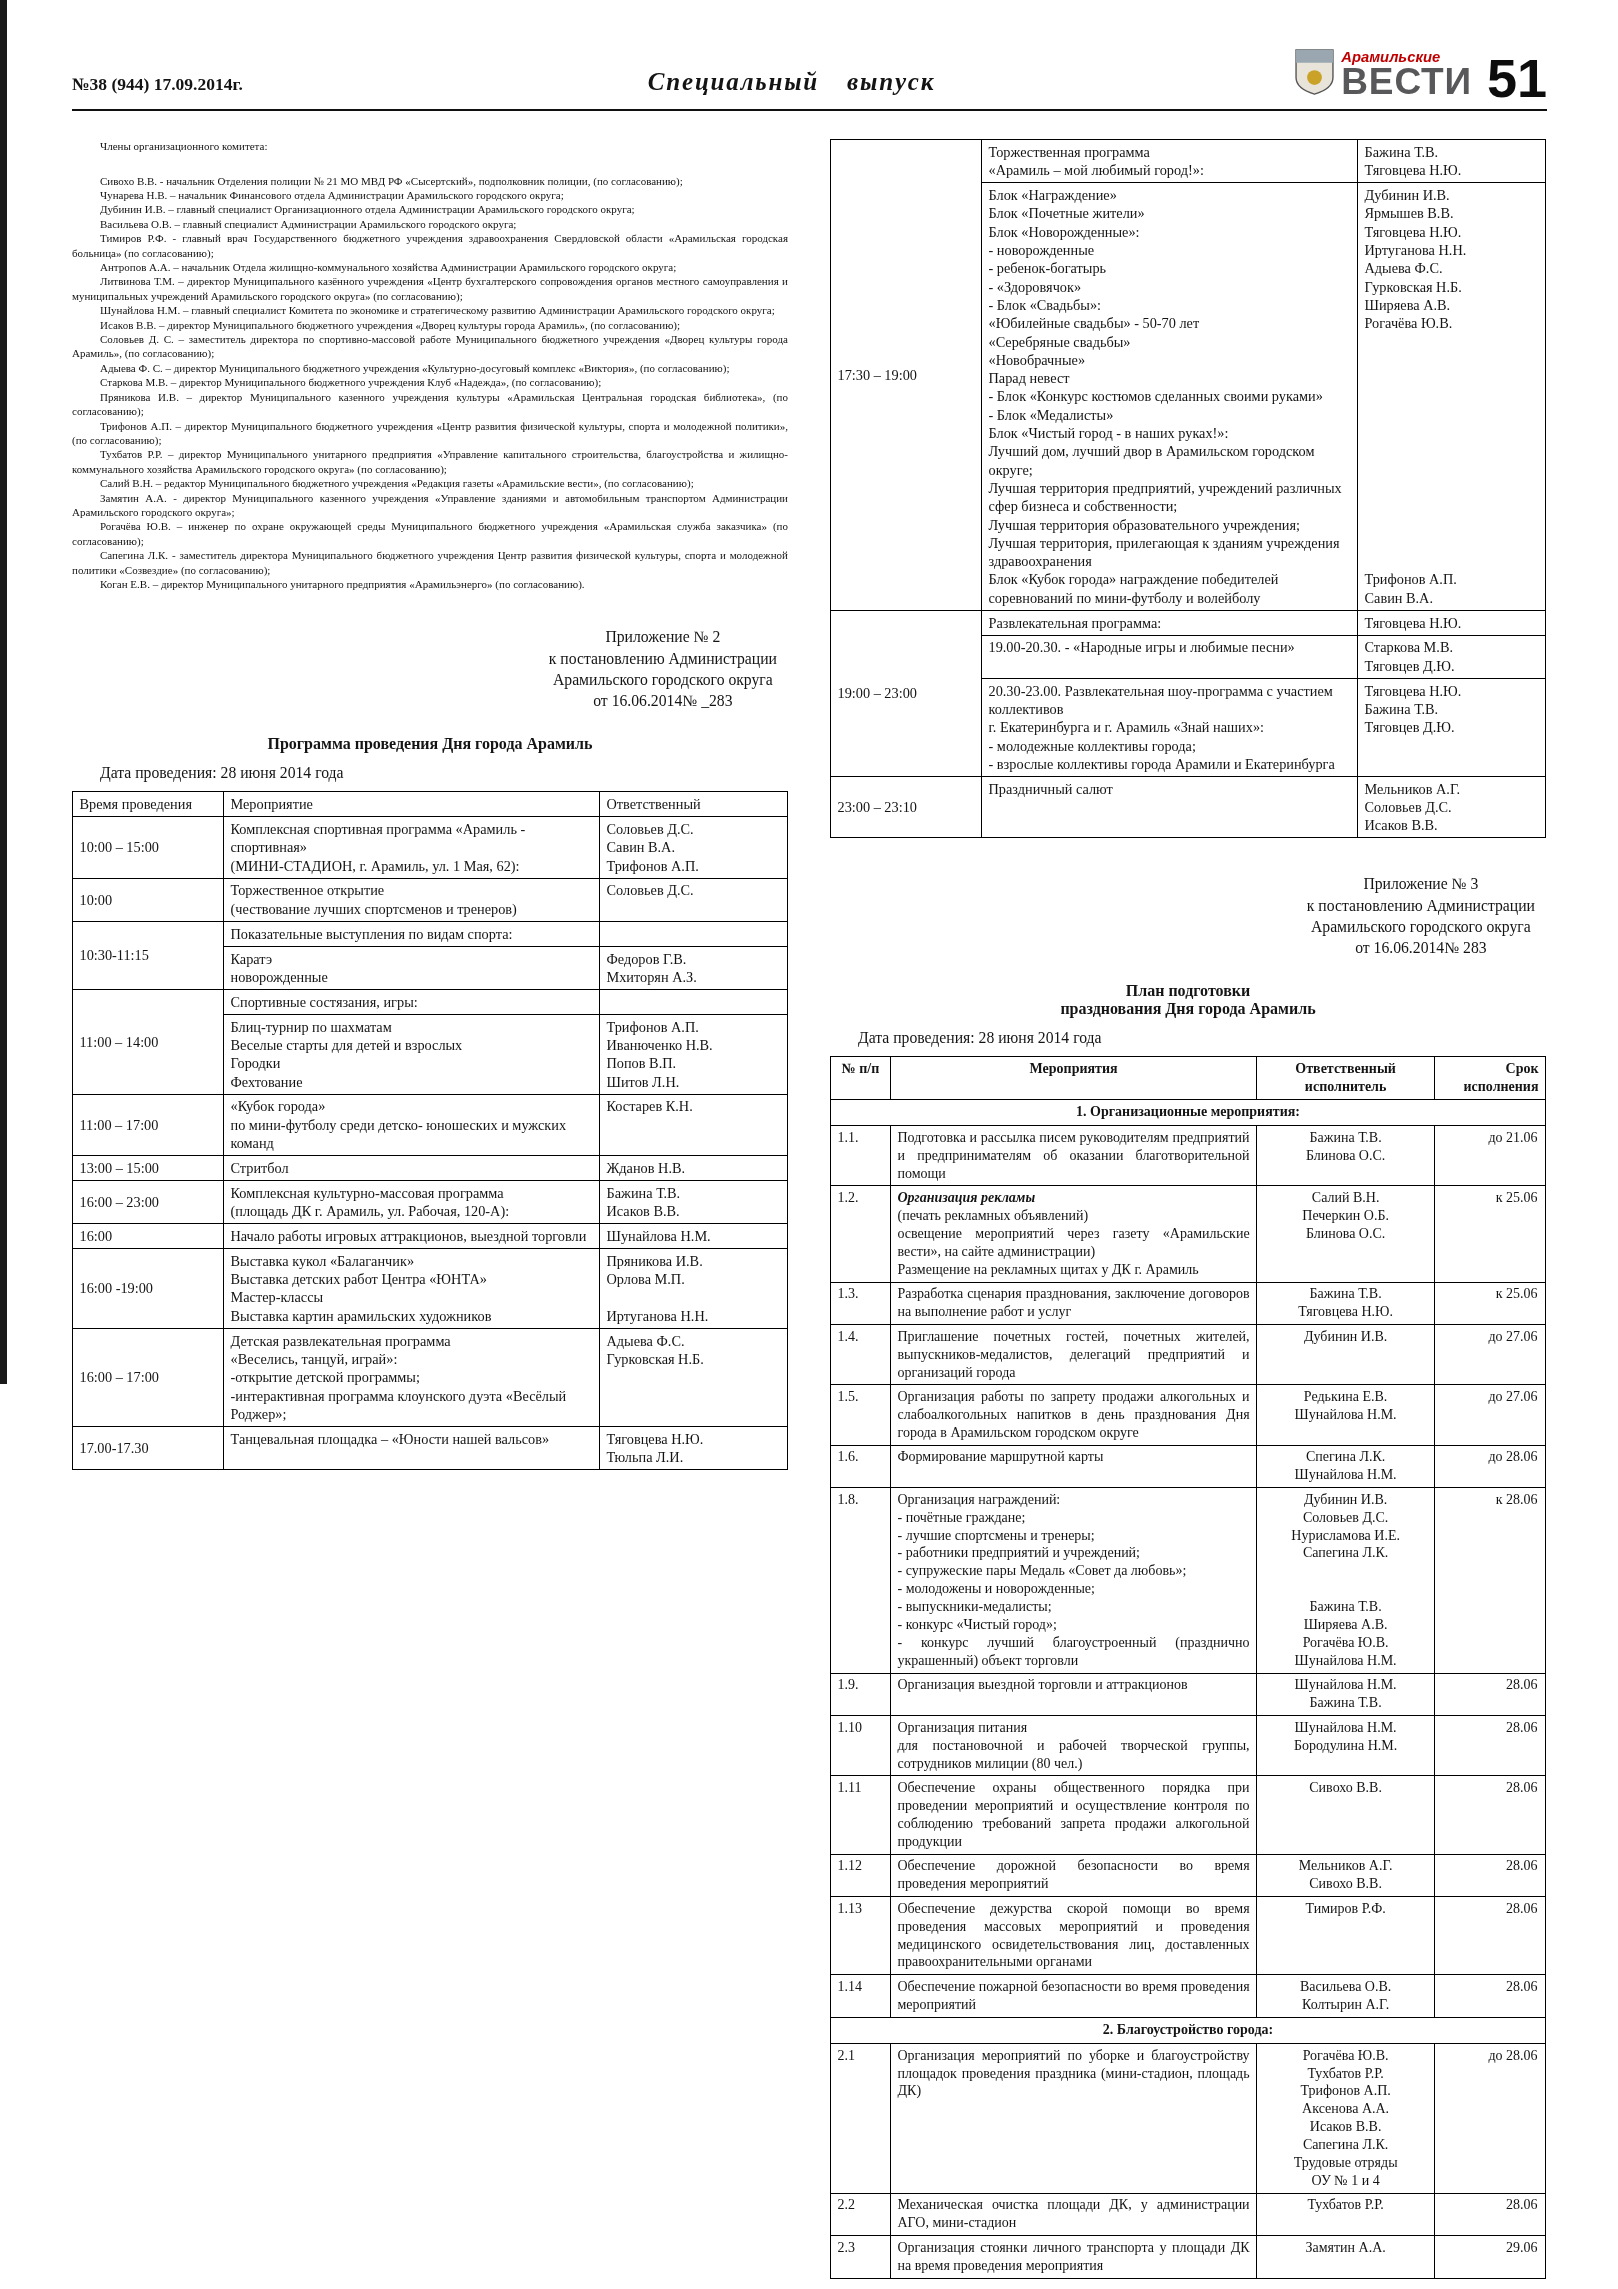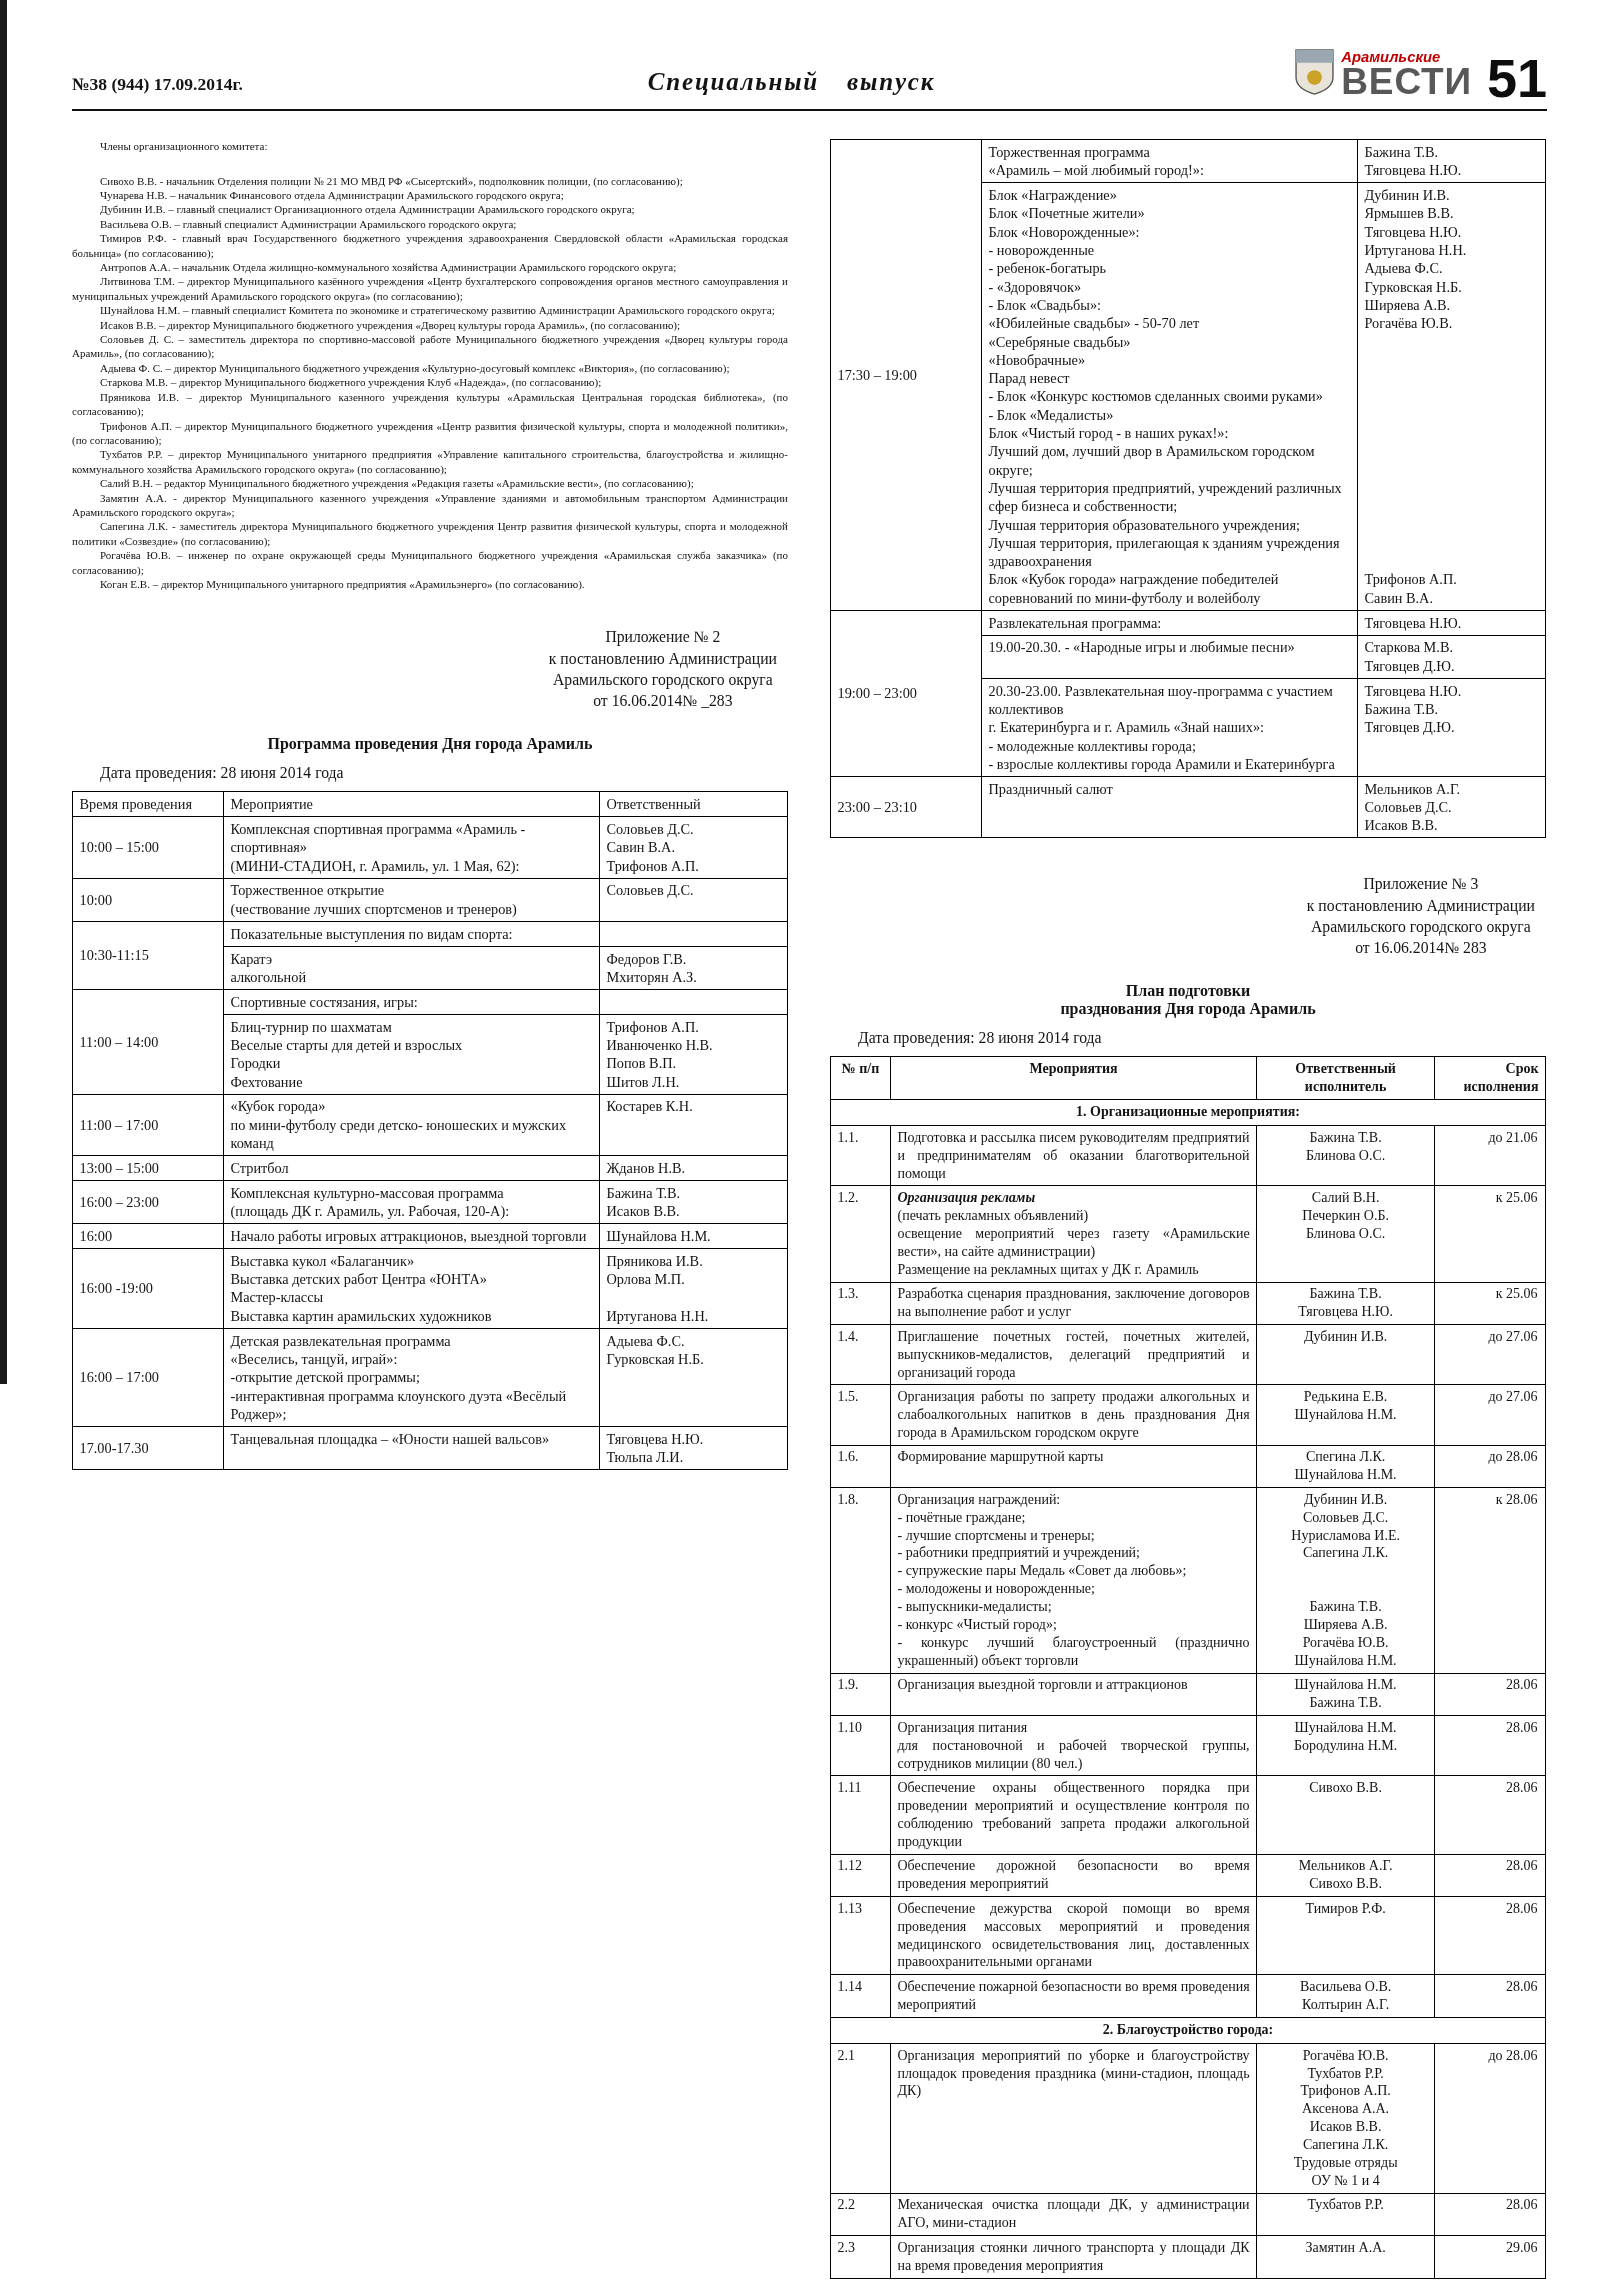--- a/index.html
+++ b/index.html
@@ -89,22 +89,22 @@
           <p class="para">Шунайлова Н.М. – главный специалист Комитета по экономике и стратегическому развитию Администрации Арамильского городского округа;</p>
           <p class="para">Исаков В.В. – директор Муниципального бюджетного учреждения «Дворец культуры города Арамиль», (по согласованию);</p>
           <p class="para">Соловьев Д. С. – заместитель директора по спортивно-массовой работе Муниципального бюджетного учреждения «Дворец культуры города Арамиль», (по согласованию);</p>
           <p class="para">Адыева Ф. С. – директор Муниципального бюджетного учреждения «Культурно-досуговый комплекс «Виктория», (по согласованию);</p>
           <p class="para">Старкова М.В. – директор Муниципального бюджетного учреждения Клуб «Надежда», (по согласованию);</p>
           <p class="para">Пряникова И.В. – директор Муниципального казенного учреждения культуры «Арамильская Центральная городская библиотека», (по согласованию);</p>
           <p class="para">Трифонов А.П. – директор Муниципального бюджетного учреждения «Центр развития физической культуры, спорта и молодежной политики», (по согласованию);</p>
           <p class="para">Тухбатов Р.Р. – директор Муниципального унитарного предприятия «Управление капитального строительства, благоустройства и жилищно-коммунального хозяйства Арамильского городского округа» (по согласованию);</p>
           <p class="para">Салий В.Н. – редактор Муниципального бюджетного учреждения «Редакция газеты «Арамильские вести», (по согласованию);</p>
           <p class="para">Замятин А.А. - директор Муниципального казенного учреждения «Управление зданиями и автомобильным транспортом Администрации Арамильского городского округа»;</p>
+          <p class="para">Рогачёва Ю.В. – инженер по охране окружающей среды Муниципального бюджетного учреждения «Арамильская служба заказчика» (по согласованию);</p>
           <p class="para">Сапегина Л.К. - заместитель директора Муниципального бюджетного учреждения Центр развития физической культуры, спорта и молодежной политики «Созвездие» (по согласованию);</p>
-          <p class="para">Рогачёва Ю.В. – инженер по охране окружающей среды Муниципального бюджетного учреждения «Арамильская служба заказчика» (по согласованию);</p>
           <p class="para">Коган Е.В. – директор Муниципального унитарного предприятия «Арамильэнерго» (по согласованию).</p>
         </div>
 
       <div class="annex">
         <div>Приложение № 2</div>
         <div>к постановлению Администрации</div>
         <div>Арамильского городского округа</div>
         <div>от 16.06.2014№ _283</div>
       </div>
 
@@ -157,21 +157,21 @@
               </td>
               <td class="resp">
                 <div class="vwrap">
                   <div></div>
                 </div>
               </td>
             </tr>
             <tr>
               <td class="event">
                 <div class="cline">Каратэ</div>
-                <div class="cline">алкогольной</div>
+                <div class="cline">новорожденные</div>
               </td>
               <td class="resp">
                 <div class="vwrap">
                   <div>
                     <div class="cline">Федоров Г.В.</div>
                     <div class="cline">Мхиторян А.З.</div>
                   </div>
                 </div>
               </td>
             </tr>

